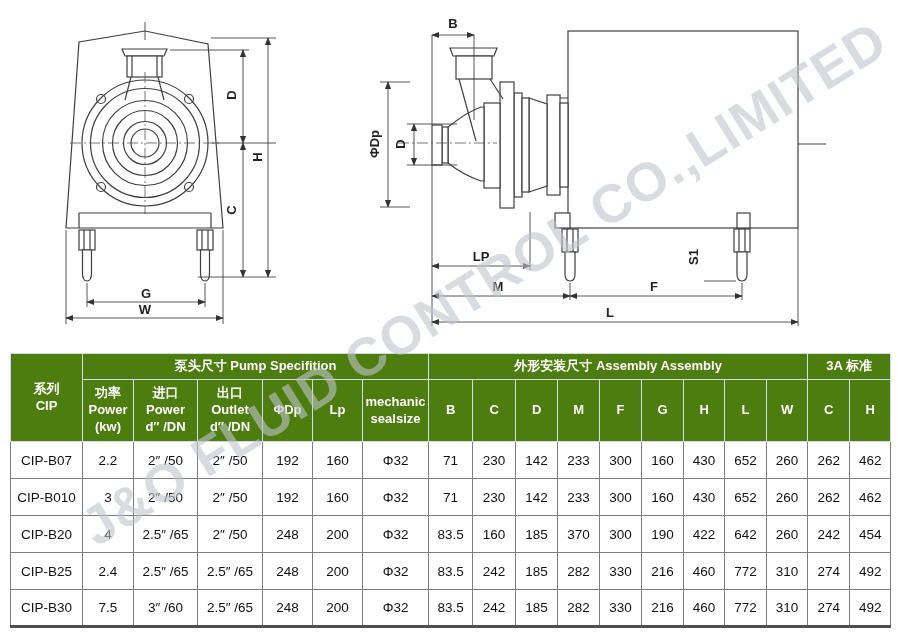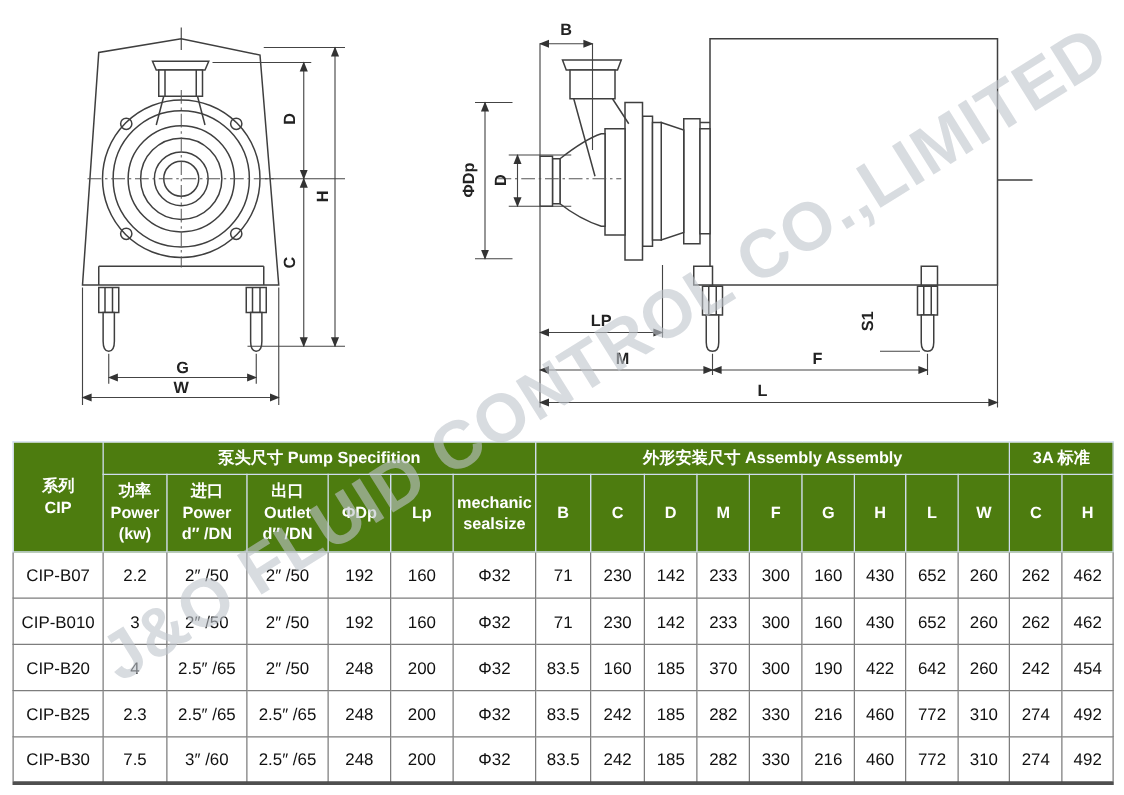--- a/index.html
+++ b/index.html
@@ -268,21 +268,21 @@
             <td>300</td>
             <td>190</td>
             <td>422</td>
             <td>642</td>
             <td>260</td>
             <td>242</td>
             <td>454</td>
           </tr>
           <tr>
             <td>CIP-B25</td>
-            <td>2.3</td>
+            <td>2.4</td>
             <td>2.5″ /65</td>
             <td>2.5″ /65</td>
             <td>248</td>
             <td>200</td>
             <td>Φ32</td>
             <td>83.5</td>
             <td>242</td>
             <td>185</td>
             <td>282</td>
             <td>330</td>

